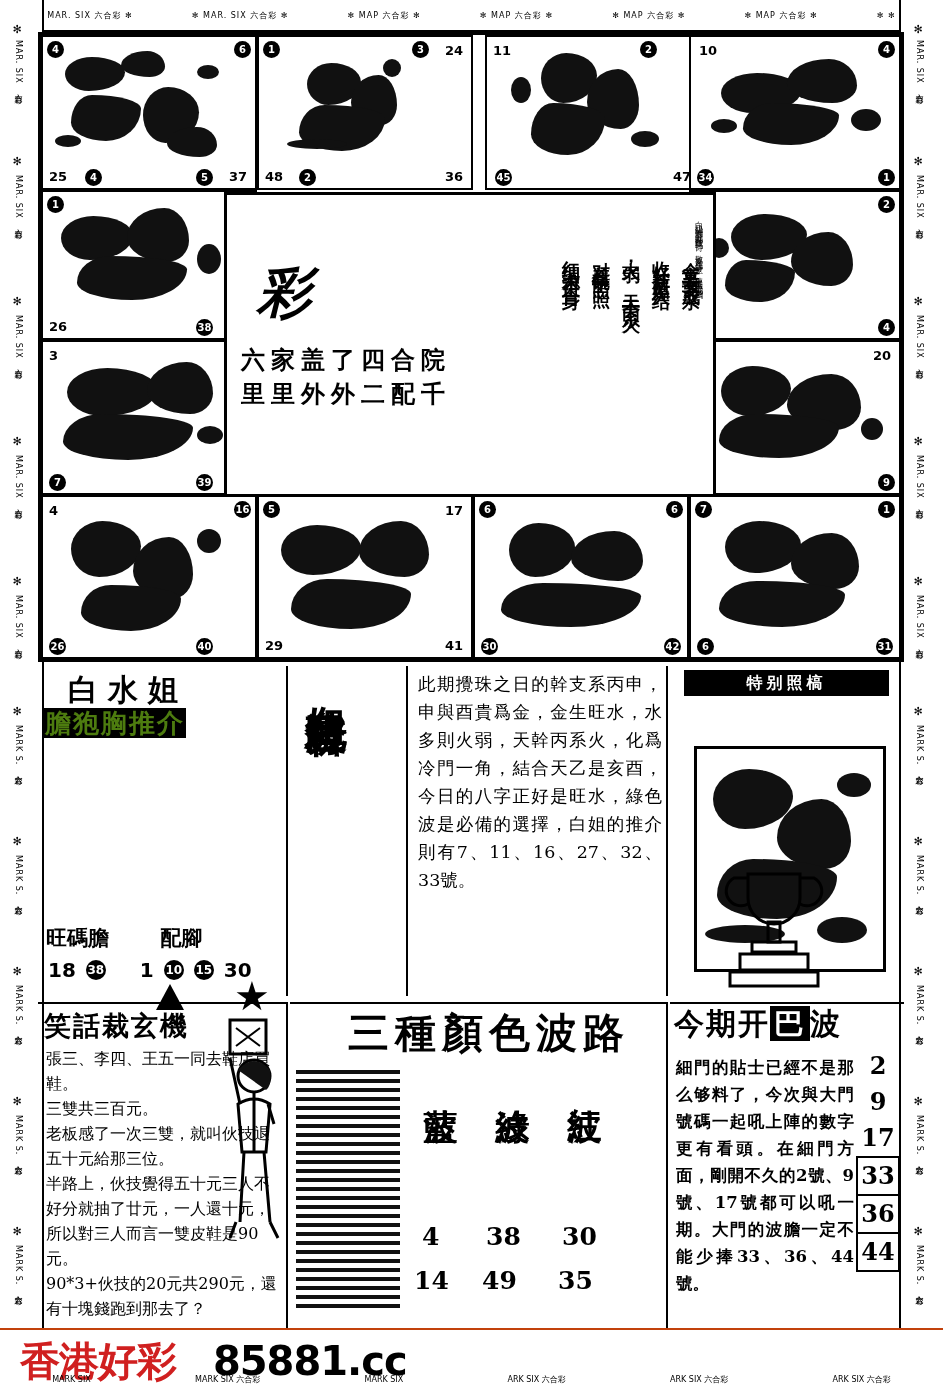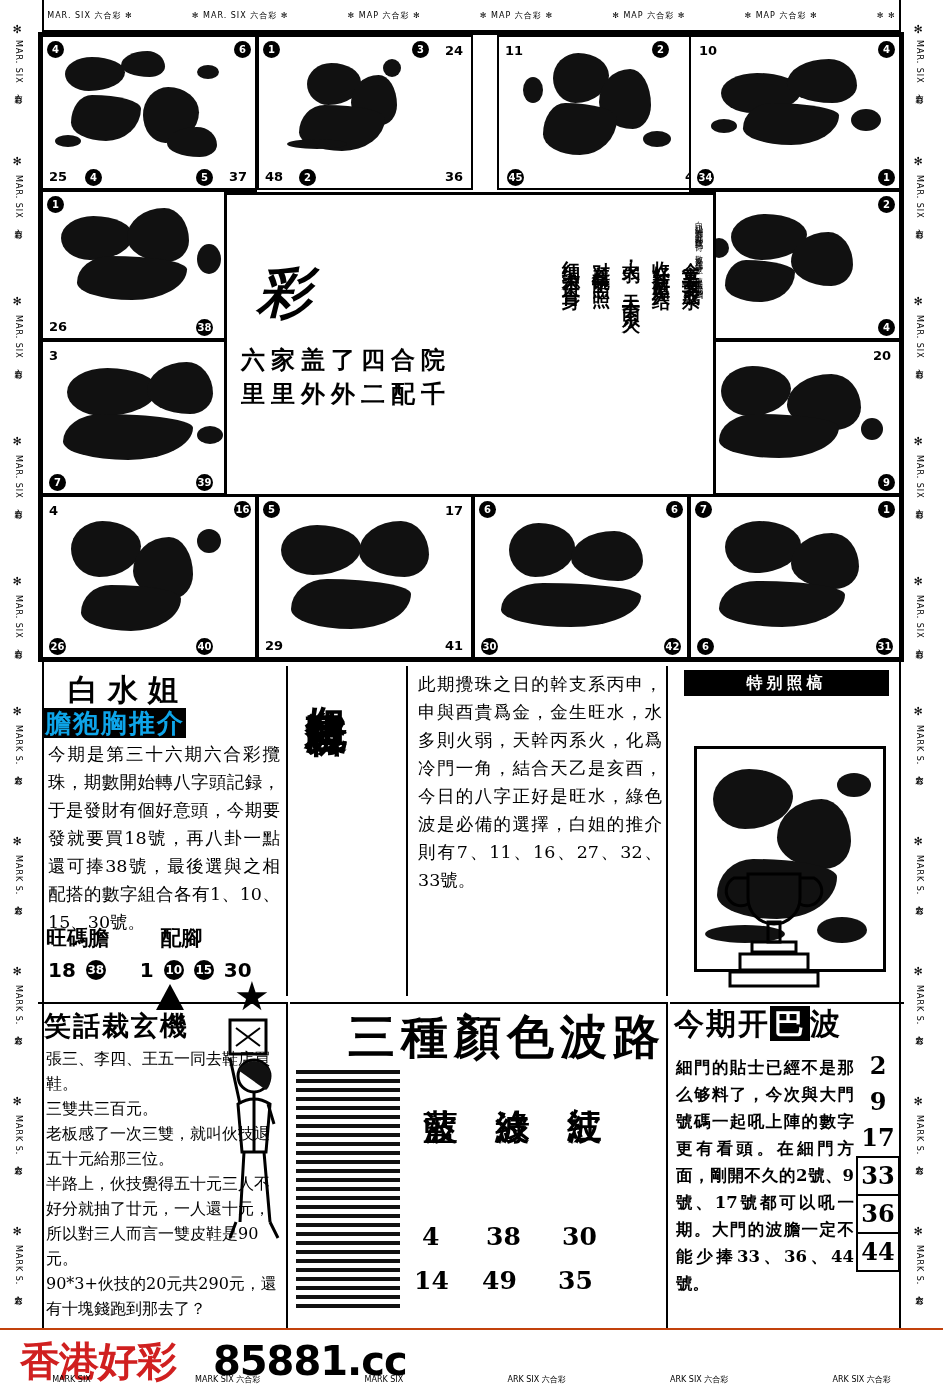--- a/index.html
+++ b/index.html
@@ -45,21 +45,21 @@
   .ad-verse .line{writing-mode:vertical-rl;text-orientation:upright;font-size:18px;letter-spacing:5px;font-family:"DejaVu Serif",serif;font-weight:bold;}
   .ad-note{position:absolute;right:10px;top:20px;writing-mode:vertical-rl;text-orientation:upright;font-size:8px;letter-spacing:2px;height:130px;}
 
   
   .lower{position:absolute;left:4px;top:636px;width:866px;height:662px;}
   .panel{position:absolute;box-sizing:border-box;}
 
   .p1{left:0;top:0;width:250px;height:330px;border-right:2px solid #000;}
   .p1 .t1{position:absolute;left:30px;top:4px;font-size:30px;font-weight:bold;letter-spacing:10px;font-family:"DejaVu Serif",serif;}
   .p1 .t2{position:absolute;left:6px;top:40px;font-size:26px;font-weight:bold;letter-spacing:2px;font-family:"DejaVu Serif",serif;}
-  .p1 .t2 .inv{background:#000;color:#0ea5e9;padding:0 1px;}
+  .p1 .t2 .inv{background:#000;color:#4d7c0f;padding:0 1px;}
   .body-cn{font-size:17.5px;line-height:28px;text-align:justify;font-family:"DejaVu Serif",serif;}
   .p1 .txt{position:absolute;left:10px;top:74px;width:232px;}
   .p1 .subrow{position:absolute;left:8px;top:258px;width:235px;font-size:21px;font-weight:bold;font-family:"DejaVu Serif",serif;}
   .p1 .numrow{position:absolute;left:10px;top:292px;width:235px;font-size:20px;font-weight:bold;display:flex;align-items:center;gap:10px;}
   .circlenum{display:inline-block;width:20px;height:20px;border-radius:50%;background:#000;color:#fff;font-size:12px;line-height:20px;text-align:center;}
 
   .p2{left:252px;top:0;width:118px;height:330px;border-right:2px solid #000;}
   .p2 .vtitle{position:absolute;left:8px;top:6px;font-size:42px;font-weight:bold;writing-mode:vertical-rl;text-orientation:upright;letter-spacing:2px;font-family:"DejaVu Serif",serif;}
 
   .p3{left:372px;top:0;width:258px;height:330px;border-right:2px solid #000;}
@@ -70,21 +70,21 @@
   .p4 .big{position:absolute;left:6px;top:32px;width:222px;font-size:36px;font-weight:bold;text-align:center;letter-spacing:4px;font-family:"DejaVu Serif",serif;}
   .p4 .photo{position:absolute;left:24px;top:80px;width:186px;height:220px;border:3px solid #000;background:#fff;overflow:hidden;}
 
   .trophy{position:absolute;left:676px;top:196px;width:120px;height:130px;}
 
   .p5{left:0;top:336px;width:250px;height:326px;border-right:2px solid #000;border-top:2px solid #000;}
   .p5 .t{position:absolute;left:6px;top:4px;font-size:27px;font-weight:bold;letter-spacing:2px;font-family:"DejaVu Serif",serif;}
   .p5 .txt{position:absolute;left:8px;top:42px;width:236px;font-size:16px;line-height:25px;font-family:"DejaVu Serif",serif;}
 
   .p6{left:252px;top:336px;width:378px;height:326px;border-right:2px solid #000;border-top:2px solid #000;}
-  .p6 .t{position:absolute;left:58px;top:2px;font-size:47px;font-weight:bold;letter-spacing:6px;font-family:"DejaVu Serif",serif;}
+  .p6 .t{position:absolute;left:58px;top:2px;font-size:41px;font-weight:bold;letter-spacing:6px;font-family:"DejaVu Serif",serif;}
   .p6 .colhdr{position:absolute;top:78px;font-size:34px;font-weight:bold;writing-mode:vertical-rl;text-orientation:upright;font-family:"DejaVu Serif",serif;}
   .p6 .numsrow{position:absolute;font-size:25px;font-weight:bold;font-family:"DejaVu Serif",serif;}
 
   .p7{left:632px;top:336px;width:234px;height:326px;border-top:2px solid #000;}
   .p7 .t{position:absolute;left:4px;top:0px;font-size:30px;font-weight:bold;letter-spacing:2px;font-family:"DejaVu Serif",serif;}
   .p7 .txt{position:absolute;left:6px;top:50px;width:178px;font-size:16.5px;line-height:27px;font-family:"DejaVu Serif",serif;font-weight:bold;text-align:justify;}
   .p7 .col{position:absolute;right:4px;top:44px;width:44px;}
   .p7 .col div{height:36px;font-size:24px;font-weight:bold;text-align:center;line-height:36px;font-family:"DejaVu Serif",serif;}
   .p7 .col div.boxed{border:2px solid #000;margin-bottom:-2px;}
   .foot-url{position:absolute;left:20px;top:4px;font-size:40px;font-weight:bold;font-family:"DejaVu Sans",sans-serif;letter-spacing:-1px;}
@@ -187,21 +187,21 @@
           <div class="blob b2" style="left:88px;top:32px;width:46px;height:50px;"></div>
           <div class="blob b3" style="left:36px;top:62px;width:86px;height:46px;"></div>
           <div class="splat" style="left:120px;top:16px;width:18px;height:18px;"></div>
           <div class="splat" style="left:24px;top:96px;width:60px;height:10px;"></div>
         </div>
         <span class="cellnum" style="left:6px;bottom:4px;">48</span>
         <span class="badge" style="left:40px;bottom:2px;">2</span>
         <span class="cellnum" style="right:8px;bottom:4px;">36</span>
       </div>
 
-      <div class="cell" style="left:456px;top:0;width:216px;height:155px;">
+      <div class="cell" style="left:444px;top:0;width:216px;height:155px;">
         <span class="cellnum" style="left:6px;top:6px;">11</span>
         <span class="badge" style="right:42px;top:4px;">2</span>
         <div class="art">
           <div class="blob" style="left:50px;top:10px;width:56px;height:50px;"></div>
           <div class="blob b2" style="left:96px;top:26px;width:52px;height:60px;"></div>
           <div class="blob b3" style="left:40px;top:60px;width:74px;height:52px;"></div>
           <div class="splat" style="left:20px;top:34px;width:20px;height:26px;"></div>
           <div class="splat" style="left:140px;top:88px;width:28px;height:16px;"></div>
         </div>
         <span class="badge" style="left:8px;bottom:2px;">45</span>
@@ -339,21 +339,20 @@
         <div class="line">对着镜子照一照</div>
         <div class="line">红绸大褂正合身</div>
       </div>
     </div>
 
     <div class="lower">
 
       <div class="panel p1">
         <div class="t1">白水姐</div>
         <div class="t2"><span class="inv">膽狍胸推介</span></div>
-        <div class="txt body-cn">今期是第三十六期六合彩攬珠，期數開始轉八字頭記録，于是發財有個好意頭，今期要發就要買18號，再八卦一點還可捧38號，最後選與之相配搭的數字組合各有1、10、15、30號。</div>
         <div class="subrow">
           <span>旺碼膽</span>
           <span style="margin-left:44px;">配腳</span>
         </div>
         <div class="numrow">
           <span>18</span>
           <span class="circlenum">38</span>
           <span style="margin-left:24px;">1</span>
           <span class="circlenum">10</span>
           <span class="circlenum">15</span>

